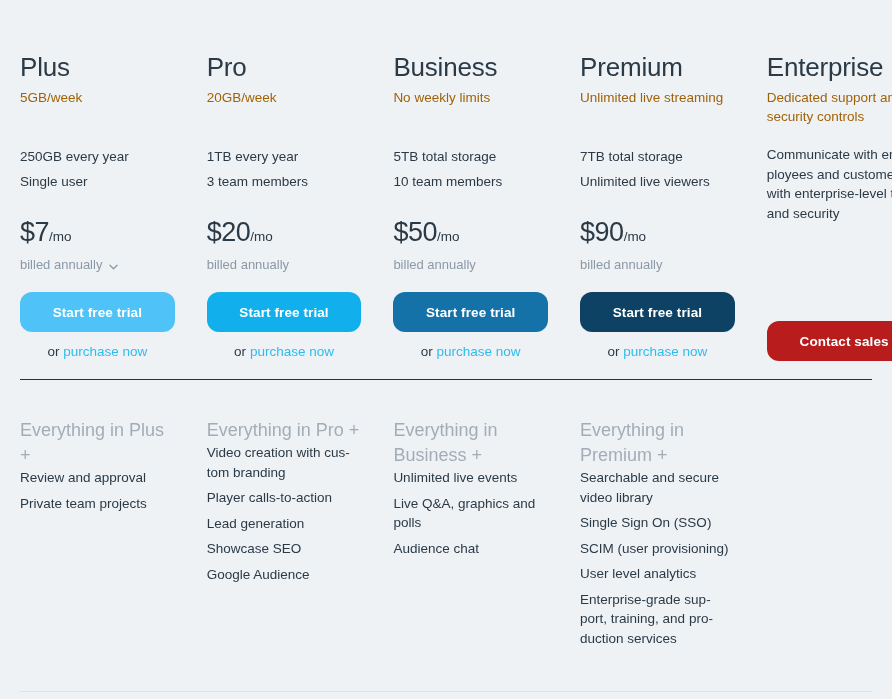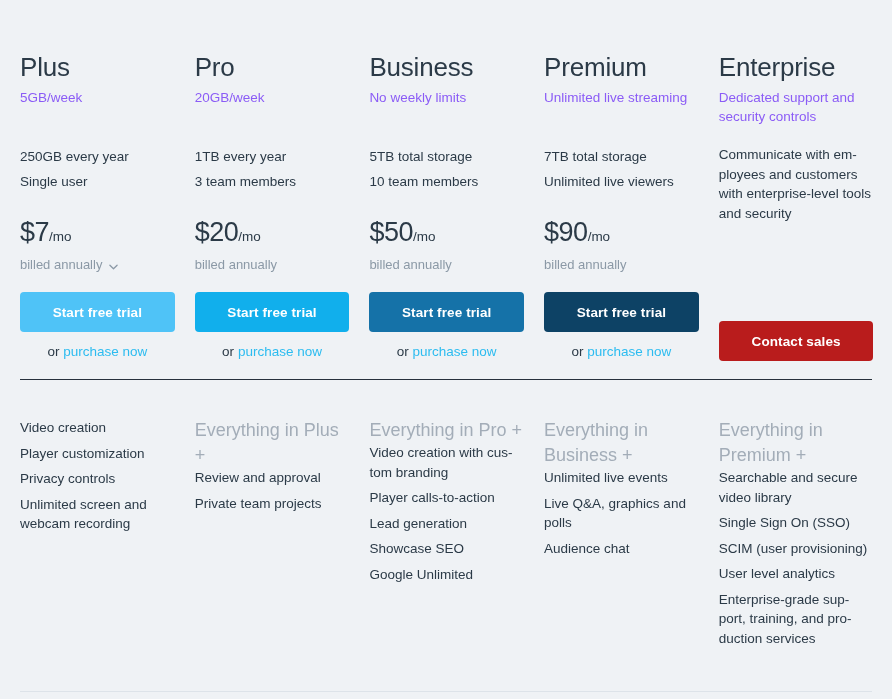--- a/index.html
+++ b/index.html
@@ -21,21 +21,21 @@
     position: relative;
     width: 892px;
     height: 699px;
     padding: 0 20px;
   }
 
   
   .plan-row {
     display: grid;
     grid-template-columns: repeat(5, 154.7px);
-    column-gap: 20px;
+    column-gap: 32px;
   }
 
   
   .top-section {
     padding-top: 52px;
   }
 
   .plan-col-top {
     display: flex;
     flex-direction: column;
@@ -47,21 +47,21 @@
     font-weight: 400;
     color: #2b3a47;
     letter-spacing: -0.2px;
     white-space: nowrap;
   }
 
   .plan-tagline {
     margin-top: 6px;
     font-size: 13.5px;
     line-height: 19px;
-    color: #8b5cf6;
+    color: #a16207;
     min-height: 38px;
   }
 
   .plan-specs {
     margin-top: 18px;
   }
 
   .spec-line {
     font-size: 13.5px;
     line-height: 25px;
@@ -110,21 +110,21 @@
     position: relative;
     top: -1px;
   }
   .chevron-down svg { display: block; }
 
   .cta-button {
     display: block;
     width: 100%;
     height: 40px;
     border: none;
-    border-radius: 4px;
+    border-radius: 12px;
     color: #ffffff;
     font-family: "Liberation Sans", sans-serif;
     font-size: 13.5px;
     font-weight: bold;
     cursor: pointer;
     margin-top: 18px;
     letter-spacing: 0.1px;
   }
 
   .purchase-line {
@@ -279,37 +279,31 @@
         </div>
         <div style="flex:1 1 auto; min-height:0;"></div>
         <button class="cta-button" style="background:#b91c1c;text-align:center;">Contact sales</button>
       </div>
     </div>
 
   <div class="divider-main"></div>
 
   <div class="plan-row features-section" id="features-row">
       <div class="features-col">
-        <div class="feature-item">Video creation</div>
-        <div class="feature-item">Player customization</div>
-        <div class="feature-item">Privacy controls</div>
-        <div class="feature-item">Unlimited screen and webcam recording</div>
-      </div>
-      <div class="features-col">
         <div class="features-head">Everything in Plus +</div>
         <div class="feature-item">Review and approval</div>
         <div class="feature-item">Private team projects</div>
       </div>
       <div class="features-col">
         <div class="features-head">Everything in Pro +</div>
         <div class="feature-item">Video creation with cus-tom branding</div>
         <div class="feature-item">Player calls-to-action</div>
         <div class="feature-item">Lead generation</div>
         <div class="feature-item">Showcase SEO</div>
-        <div class="feature-item">Google Unlimited</div>
+        <div class="feature-item">Google Audience</div>
       </div>
       <div class="features-col">
         <div class="features-head">Everything in Business +</div>
         <div class="feature-item">Unlimited live events</div>
         <div class="feature-item">Live Q&amp;A, graphics and polls</div>
         <div class="feature-item">Audience chat</div>
       </div>
       <div class="features-col">
         <div class="features-head">Everything in Premium +</div>
         <div class="feature-item">Searchable and secure video library</div>

